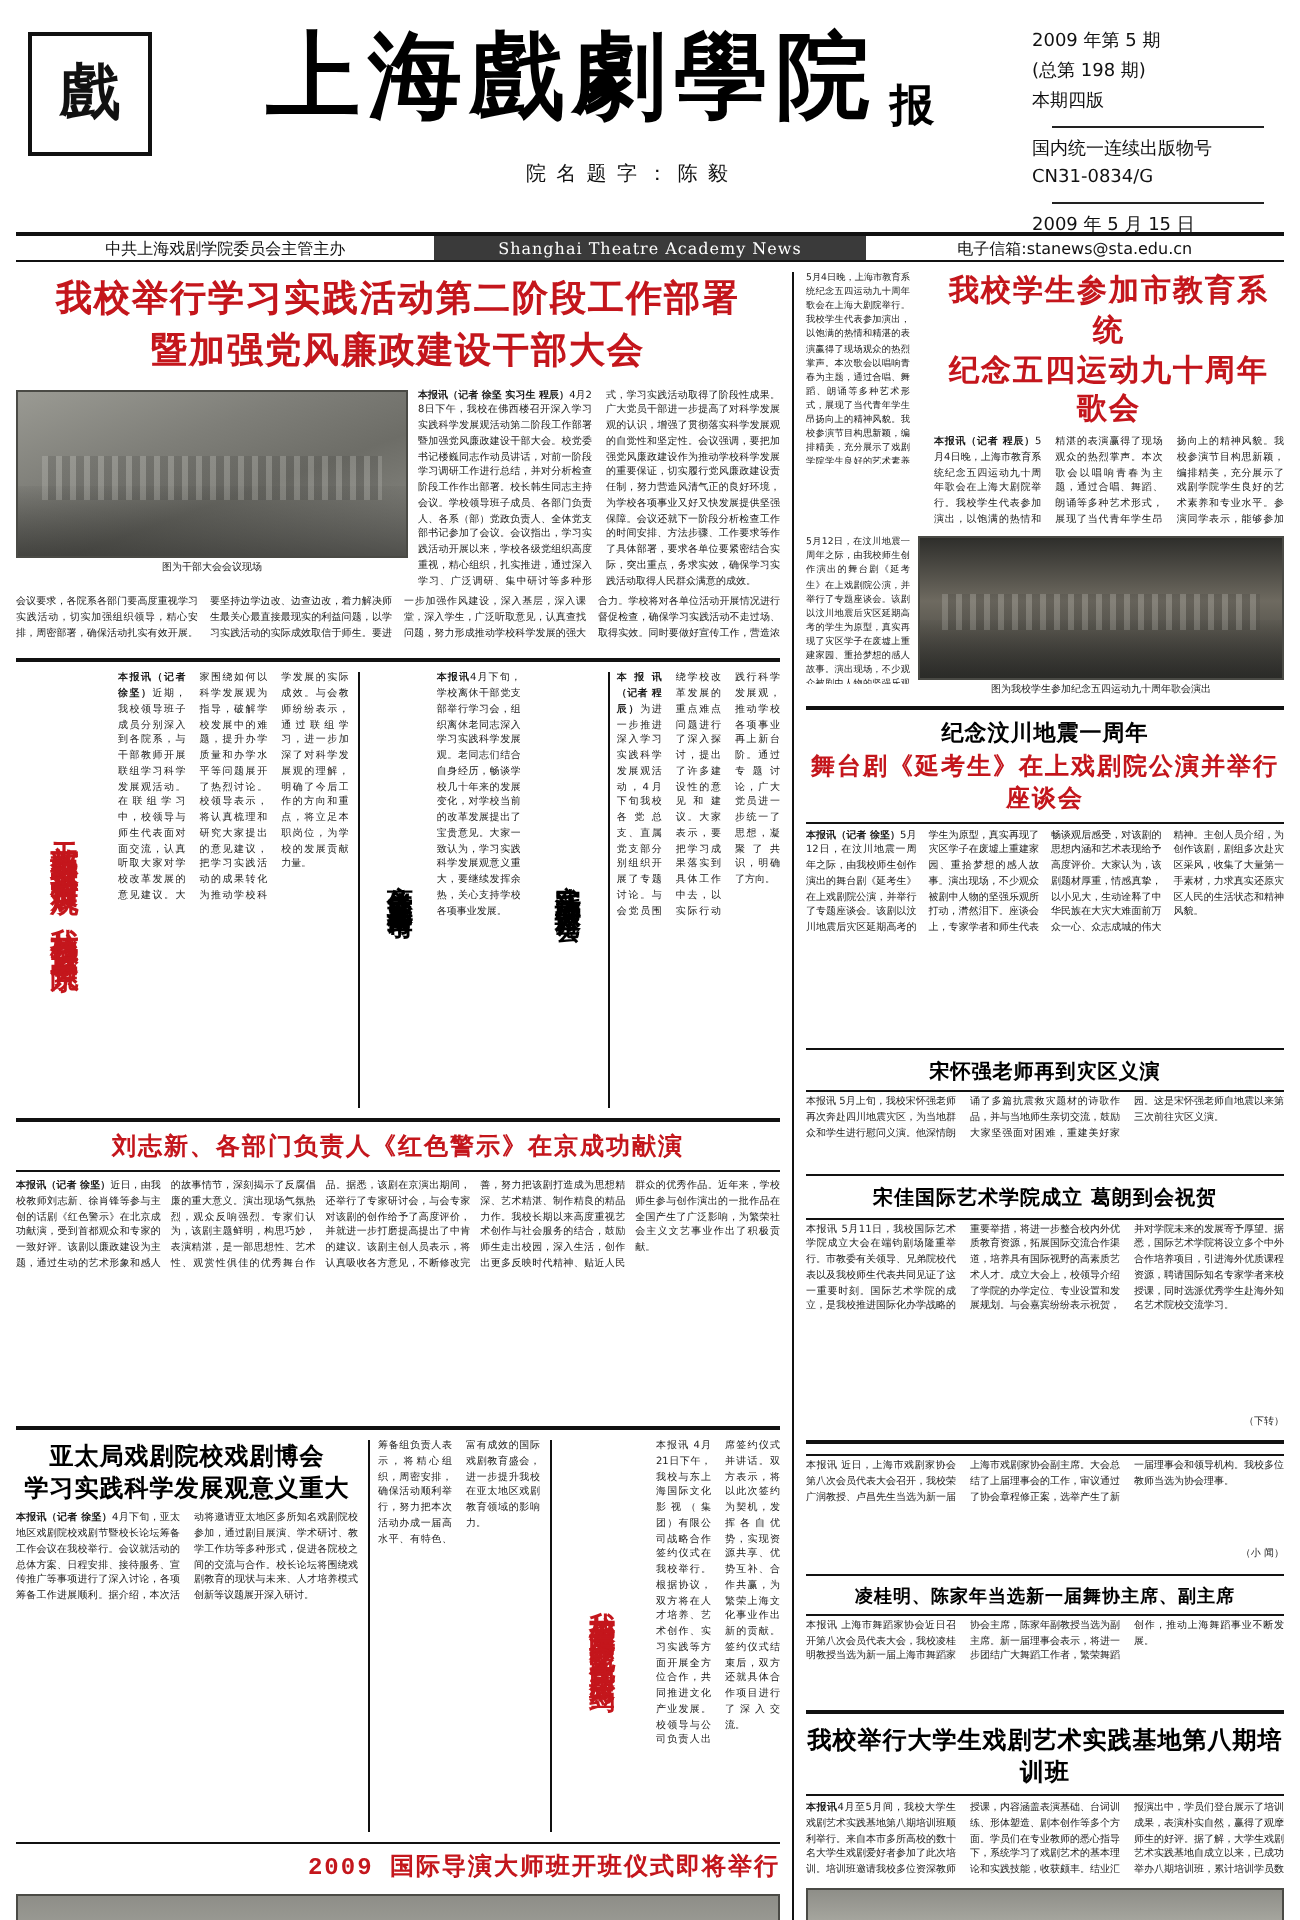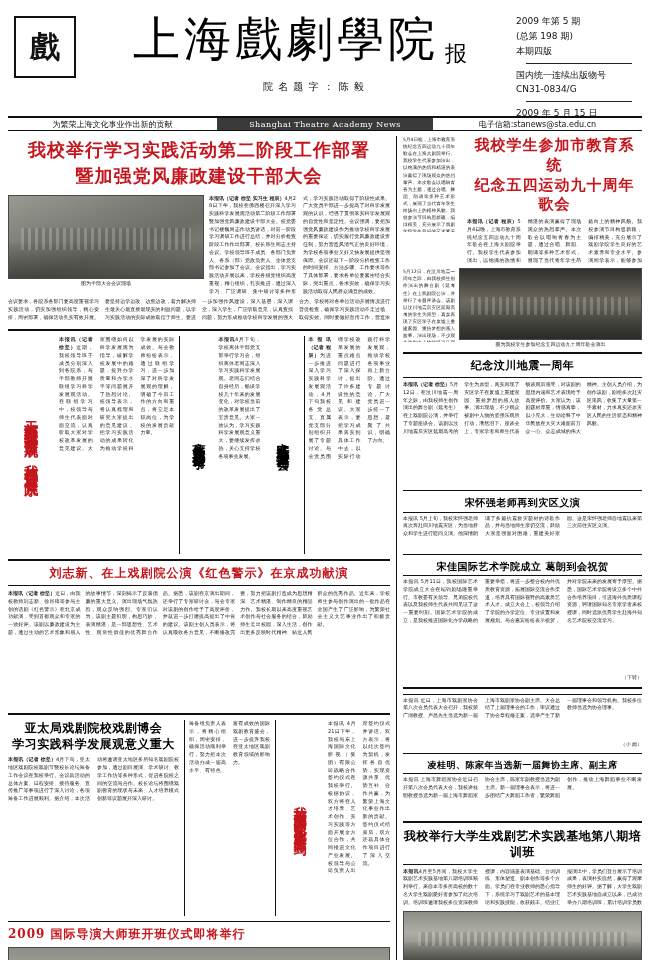--- a/index.html
+++ b/index.html
@@ -51,21 +51,21 @@
   .title-block {
     flex: 1 1 auto;
     display: flex;
     flex-direction: column;
     align-items: center;
     justify-content: flex-start;
     padding-top: 2px;
   }
   .paper-title {
     font-family: "DejaVu Serif", "Liberation Serif", serif;
-    font-weight: normal;
+    font-weight: bold;
     font-size: 47px;
     letter-spacing: 4px;
     line-height: 1.15;
     white-space: nowrap;
     color: #000;
   }
   .paper-title .suffix {
     font-size: 22px;
     letter-spacing: 0;
     vertical-align: bottom;
@@ -238,21 +238,21 @@
       <div>本期四版</div>
       <div class="rule"></div>
       <div>国内统一连续出版物号</div>
       <div>CN31-0834/G</div>
       <div class="rule"></div>
       <div>2009 年 5 月 15 日</div>
     </div>
   </div>
 
   <div class="infobar">
-    <div class="left">为繁荣上海文化事业作出新的贡献</div>
+    <div class="left">中共上海戏剧学院委员会主管主办</div>
     <div class="mid">Shanghai Theatre Academy News</div>
     <div class="right">电子信箱:stanews@sta.edu.cn</div>
   </div>
 
   <div class="content">
 
     <div class="col-left">
 
       <div class="section">
         <div class="h-red lead1">我校举行学习实践活动第二阶段工作部署</div>
@@ -288,21 +288,21 @@
           <div class="vert h-black" style="font-size:13px; height:210px;">实践活动专题讨论会</div>
         </div>
         <div style="flex:1 1 auto; border-left:1px solid #111; padding-left:3px;">
           <div class="body-txt cols3" style="height:212px; overflow:hidden;"><span class="dateline">本报讯（记者 程辰）</span><span>为进一步推进深入学习实践科学发展观活动，4月下旬我校各党总支、直属党支部分别组织开展了专题讨论。与会党员围绕学校改革发展的重点难点问题进行了深入探讨，提出了许多建设性的意见和建议。大家表示，要把学习成果落实到具体工作中去，以实际行动践行科学发展观，推动学校各项事业再上新台阶。通过专题讨论，广大党员进一步统一了思想，凝聚了共识，明确了方向。</span></div>
         </div>
       </div>
 
       <div class="rule-thick"></div>
 
       <div class="section">
-        <div class="h-red lead3">刘志新、在上戏剧院公演《红色警示》在京成功献演</div>
+        <div class="h-red lead3">刘志新、各部门负责人《红色警示》在京成功献演</div>
         <div class="deco-rule" style="margin:3px 0 4px;"></div>
         <div class="body-txt cols5" style="height:118px; overflow:hidden;"><span class="dateline">本报讯（记者 徐坚）</span><span>近日，由我校教师刘志新、徐肖锋等参与主创的话剧《红色警示》在北京成功献演，受到首都观众和专家的一致好评。该剧以廉政建设为主题，通过生动的艺术形象和感人的故事情节，深刻揭示了反腐倡廉的重大意义。演出现场气氛热烈，观众反响强烈。专家们认为，该剧主题鲜明，构思巧妙，表演精湛，是一部思想性、艺术性、观赏性俱佳的优秀舞台作品。据悉，该剧在京演出期间，还举行了专家研讨会，与会专家对该剧的创作给予了高度评价，并就进一步打磨提高提出了中肯的建议。该剧主创人员表示，将认真吸收各方意见，不断修改完善，努力把该剧打造成为思想精深、艺术精湛、制作精良的精品力作。我校长期以来高度重视艺术创作与社会服务的结合，鼓励师生走出校园，深入生活，创作出更多反映时代精神、贴近人民群众的优秀作品。近年来，学校师生参与创作演出的一批作品在全国产生了广泛影响，为繁荣社会主义文艺事业作出了积极贡献。</span></div>
       </div>
 
       <div class="rule-thick"></div>
 
       <div style="display:flex; gap:5px; height:196px;">
         <div style="flex:1 1 auto;">
           <div class="h-black lead3">亚太局戏剧院校戏剧博会</div>
           <div class="h-black lead3">学习实践科学发展观意义重大</div>
@@ -316,21 +316,21 @@
         </div>
         <div style="flex:0 0 62px;">
           <div class="body-txt cols2" style="height:190px; overflow:hidden;">本报讯 4月21日下午，我校与东上海国际文化影视（集团）有限公司战略合作签约仪式在我校举行。根据协议，双方将在人才培养、艺术创作、实习实践等方面开展全方位合作，共同推进文化产业发展。校领导与公司负责人出席签约仪式并讲话。双方表示，将以此次签约为契机，发挥各自优势，实现资源共享、优势互补、合作共赢，为繁荣上海文化事业作出新的贡献。签约仪式结束后，双方还就具体合作项目进行了深入交流。</div>
         </div>
       </div>
 
       <div class="rule-thin"></div>
 
       <div style="display:flex; gap:5px; align-items:flex-start;">
         <div style="flex:1 1 auto;">
-          <div class="h-red lead3" style="text-align:left;">2009 国际导演大师班开班仪式即将举行</div>
+          <div class="h-red lead3" style="text-align:right;font-family:Liberation Mono, monospace;">2009 国际导演大师班开班仪式即将举行</div>
           <div class="photo group" style="height:96px; margin-top:4px;"></div>
         </div>
       </div>
 
     </div>
 
     <div class="col-right">
 
       <div style="display:flex; gap:12px;">
         <div style="flex:0 0 52px;">
@@ -349,20 +349,21 @@
         <div style="flex:1 1 auto;">
           <div class="photo stage" style="height:72px;"></div>
           <div class="photo-cap">图为我校学生参加纪念五四运动九十周年歌会演出</div>
         </div>
       </div>
 
       <div class="rule-thick"></div>
 
       <div class="section">
         <div class="h-black lead4">纪念汶川地震一周年</div>
+        <div class="h-red lead3" style="margin-top:1px;">舞台剧《延考生》在上戏剧院公演并举行座谈会</div>
         <div class="deco-rule" style="margin:3px 0;"></div>
         <div class="body-txt cols4" style="height:104px; overflow:hidden;"><span class="dateline">本报讯（记者 徐坚）</span><span>5月12日，在汶川地震一周年之际，由我校师生创作演出的舞台剧《延考生》在上戏剧院公演，并举行了专题座谈会。该剧以汶川地震后灾区延期高考的学生为原型，真实再现了灾区学子在废墟上重建家园、重拾梦想的感人故事。演出现场，不少观众被剧中人物的坚强乐观所打动，潸然泪下。座谈会上，专家学者和师生代表畅谈观后感受，对该剧的思想内涵和艺术表现给予高度评价。大家认为，该剧题材厚重，情感真挚，以小见大，生动诠释了中华民族在大灾大难面前万众一心、众志成城的伟大精神。主创人员介绍，为创作该剧，剧组多次赴灾区采风，收集了大量第一手素材，力求真实还原灾区人民的生活状态和精神风貌。</span></div>
       </div>
 
       <div class="rule-thin"></div>
 
       <div class="section">
         <div class="h-black" style="font-size:10px;text-align:center;">宋怀强老师再到灾区义演</div>
         <div class="deco-rule" style="margin:2px 0;"></div>
         <div class="body-txt cols3" style="height:34px; overflow:hidden;">本报讯 5月上旬，我校宋怀强老师再次奔赴四川地震灾区，为当地群众和学生进行慰问义演。他深情朗诵了多篇抗震救灾题材的诗歌作品，并与当地师生亲切交流，鼓励大家坚强面对困难，重建美好家园。这是宋怀强老师自地震以来第三次前往灾区义演。</div>

